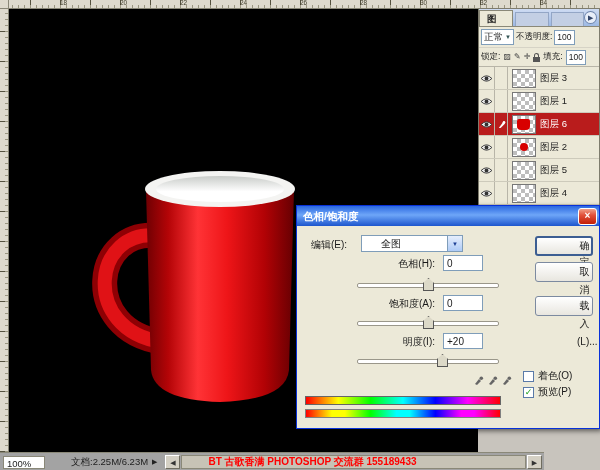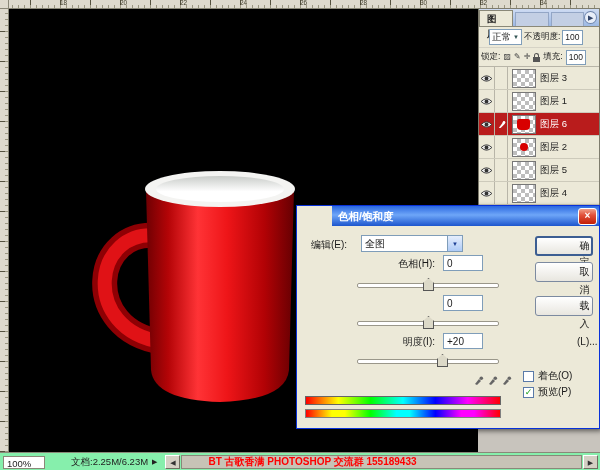--- a/index.html
+++ b/index.html
@@ -19,21 +19,21 @@
   
   .canvas{position:absolute;left:8px;top:8px;width:470px;height:444px;background:#000;z-index:1;}
 
   
   .panel{position:absolute;left:478px;top:8px;width:122px;height:198px;background:#ece9d8;border:1px solid #7e7c6d;box-sizing:border-box;z-index:4;font-size:9.5px;color:#222;}
   .tabs{height:17px;background:linear-gradient(#cfdcf3,#9db9e4);display:flex;align-items:flex-end;border-bottom:1px solid #8a8878;}
   .tab{height:15px;line-height:15px;padding:0 7px;font-size:9.5px;}
   .tab.active{background:#ece9d8;border:1px solid #8a8878;border-bottom:none;font-weight:bold;}
   .tab.stub{background:#c3cfe4;border:1px solid #93a6c6;border-bottom:none;width:18px;height:13px;margin-left:2px;}
   .pal-menu{margin-left:auto;margin-bottom:2px;margin-right:2px;width:11px;height:11px;border-radius:50%;background:#e8eef9;border:1px solid #6f86ad;font-size:7px;line-height:11px;text-align:center;color:#33466b;}
-  .blendrow{height:20px;display:flex;align-items:center;padding:0 10px;gap:2px;border-bottom:1px solid #d6d3c6;}
+  .blendrow{height:20px;display:flex;align-items:center;padding:0 2px;gap:2px;border-bottom:1px solid #d6d3c6;}
   .mini-select{display:flex;align-items:center;background:#fff;border:1px solid #7f9db9;height:14px;padding:0 2px;gap:2px;}
   .mini-select .arr{font-size:6px;color:#355;}
   .lbl{font-size:8.5px;white-space:nowrap;}
   .numbox{background:#fff;border:1px solid #7f9db9;height:13px;line-height:13px;padding:0 2px;font-size:8.5px;}
   .lockrow{height:18px;display:flex;align-items:center;padding:0 2px;gap:3px;border-bottom:1px solid #b8b5a8;}
   .lockicons{display:flex;gap:3px;align-items:center;}
   .lk{font-size:8px;color:#444;line-height:10px;}
   .lock{width:7px;height:5px;background:#555;position:relative;margin-top:4px;}
   .lock:before{content:"";position:absolute;top:-4px;left:1px;width:3px;height:3px;border:1px solid #555;border-bottom:none;border-radius:3px 3px 0 0;}
   .layerlist{position:relative;}
@@ -41,39 +41,39 @@
   .lrow.sel{background:#b91c1c;color:#fff;}
   .eyecell{width:16px;height:22px;display:flex;align-items:center;justify-content:center;border-right:1px solid #b8b5a8;box-sizing:border-box;}
   .linkcell{width:13px;height:22px;display:flex;align-items:center;justify-content:center;border-right:1px solid #b8b5a8;box-sizing:border-box;}
   .thumb{width:22px;height:17px;margin:0 4px;border:1px solid #777;background-color:#fff;background-image:conic-gradient(#bdbdbd 0 25%,#fff 0 50%,#bdbdbd 0 75%,#fff 0);background-size:8px 8px;position:relative;flex:none;}
   .blob-dot:after{content:"";position:absolute;left:7px;top:4px;width:8px;height:8px;border-radius:50%;background:#d80000;}
   .blob-mug:after{content:"";position:absolute;left:4px;top:3px;width:13px;height:11px;border-radius:2px 2px 4px 4px;background:#d80000;}
   .lname{white-space:nowrap;font-size:9.5px;}
 
   
   .dialog{position:absolute;left:296px;top:205px;width:304px;height:224px;background:#ece9d8;border:1px solid #0831d9;box-shadow:2px 2px 5px rgba(0,0,0,.55);z-index:6;font-size:10px;color:#1a1a1a;box-sizing:border-box;}
-  .dtitle{position:absolute;left:0;top:0;right:0;height:20px;background:linear-gradient(#2b68e0,#6ea6f8 45%,#1c55cd);color:#fff;font-weight:bold;font-size:10.5px;line-height:20px;padding-left:6px;box-sizing:border-box;margin-left:35px;}
+  .dtitle{position:absolute;left:0;top:0;right:0;height:20px;background:linear-gradient(#2b68e0,#6ea6f8 45%,#1c55cd);color:#fff;font-weight:bold;font-size:10.5px;line-height:20px;padding-left:6px;box-sizing:border-box;}
   .dclose{position:absolute;top:2px;right:2px;width:17px;height:15px;background:linear-gradient(#f0a089,#e2523c 40%,#c21e05);border:1px solid #fff;border-radius:3px;color:#fff;font-size:10px;line-height:13px;text-align:center;font-weight:bold;}
   .dlabel{position:absolute;white-space:nowrap;}
   .dselect{position:absolute;left:64px;top:29px;width:102px;height:17px;background:#fff;border:1px solid #7f9db9;display:flex;align-items:center;box-sizing:border-box;}
-  .dselect .txt{flex:1;padding-left:3px;}
+  .dselect .txt{flex:1;padding-left:19px;}
   .dselect .dbtn{width:14px;height:100%;background:linear-gradient(#e6eefc,#aecbf7);border-left:1px solid #7f9db9;font-size:6px;color:#1c3f94;display:flex;align-items:center;justify-content:center;}
   .btn{position:absolute;left:238px;width:58px;height:20px;background:linear-gradient(#ffffff,#e8e6df);border:1px solid #7c8aa0;border-radius:3px;font-size:10px;text-align:center;line-height:18px;box-sizing:border-box;padding-left:41px;}
   .btn.default{border:2px solid #3c5e92;line-height:16px;}
   .valbox{position:absolute;left:146px;width:40px;height:16px;background:#fff;border:1px solid #7f9db9;font-size:10px;line-height:15px;padding-left:3px;box-sizing:border-box;}
   .track{position:absolute;left:60px;width:140px;height:3px;background:#fff;border:1px solid #9a978a;border-radius:2px;}
   .sthumb{position:absolute;width:9px;height:11px;background:#dcd9c8;border:1px solid #555;clip-path:polygon(50% 0,100% 38%,100% 100%,0 100%,0 38%);}
   .dropper{position:absolute;width:11px;height:13px;}
   .cbrow{position:absolute;display:flex;align-items:center;gap:4px;}
   .cbox{width:11px;height:11px;background:#fff;border:1px solid #5a7aa8;display:flex;align-items:center;justify-content:center;font-size:9px;color:#1ca01c;font-weight:bold;box-sizing:border-box;}
   .huebar{position:absolute;left:8px;width:196px;height:9px;border:1px solid #666;background:linear-gradient(to right,#f00,#ff0,#0f0,#0ff,#00f,#f0f,#f00);box-sizing:border-box;}
   .huebar.lighter{filter:brightness(1.25);}
 
   
-  .statusbar{position:absolute;left:0;top:452px;width:600px;height:18px;background:#86efac;border-top:1px solid #8a8878;z-index:5;display:flex;align-items:center;font-size:9.5px;color:#222;}
+  .statusbar{position:absolute;left:0;top:452px;width:544px;height:18px;background:#a3a3a3;border-top:1px solid #8a8878;z-index:5;display:flex;align-items:center;font-size:9.5px;color:#222;}
   .zoombox{width:42px;height:13px;background:#fff;border:1px solid #8a8878;margin-left:3px;line-height:13px;padding-left:3px;box-sizing:border-box;}
   .docinfo{margin-left:26px;white-space:nowrap;}
   .menu-arr{margin-left:4px;font-size:7px;color:#222;}
   .sbtn{width:15px;height:14px;background:#d4d0c4;border:1px solid;border-color:#fff #6f6d60 #6f6d60 #fff;font-size:7px;text-align:center;line-height:13px;color:#333;margin-left:8px;box-sizing:border-box;}
   .strack{flex:1;height:14px;background:#c7c3b6;border:1px solid #8a8878;margin:0 1px;display:flex;align-items:center;box-sizing:border-box;}
   .watermark{color:#ff0000;font-size:10px;font-weight:bold;white-space:nowrap;margin-left:26px;}
   .sbtn.right{margin-left:0;margin-right:2px;}
 </style>
 </head>
 <body>
@@ -231,20 +231,21 @@
 
     <div class="btn default" style="top:30px;">确定</div>
     <div class="btn" style="top:56px;">取消</div>
     <div class="btn" style="top:90px;">载入(L)...</div>
 
     <span class="dlabel" style="left:8px;top:51px;width:130px;text-align:right;">色相(H):</span>
     <div class="valbox" style="top:49px;">0</div>
     <div class="track" style="top:77px;"></div>
     <div class="sthumb" style="left:126px;top:72px;"></div>
 
+    <span class="dlabel" style="left:8px;top:91px;width:130px;text-align:right;">饱和度(A):</span>
     <div class="valbox" style="top:89px;">0</div>
     <div class="track" style="top:115px;"></div>
     <div class="sthumb" style="left:126px;top:110px;"></div>
 
     <span class="dlabel" style="left:8px;top:129px;width:130px;text-align:right;">明度(I):</span>
     <div class="valbox" style="top:127px;">+20</div>
     <div class="track" style="top:153px;"></div>
     <div class="sthumb" style="left:140px;top:148px;"></div>
 
     <span class="dropper" style="left:176px;top:167px;"><svg width="11" height="13" viewBox="0 0 11 13">

